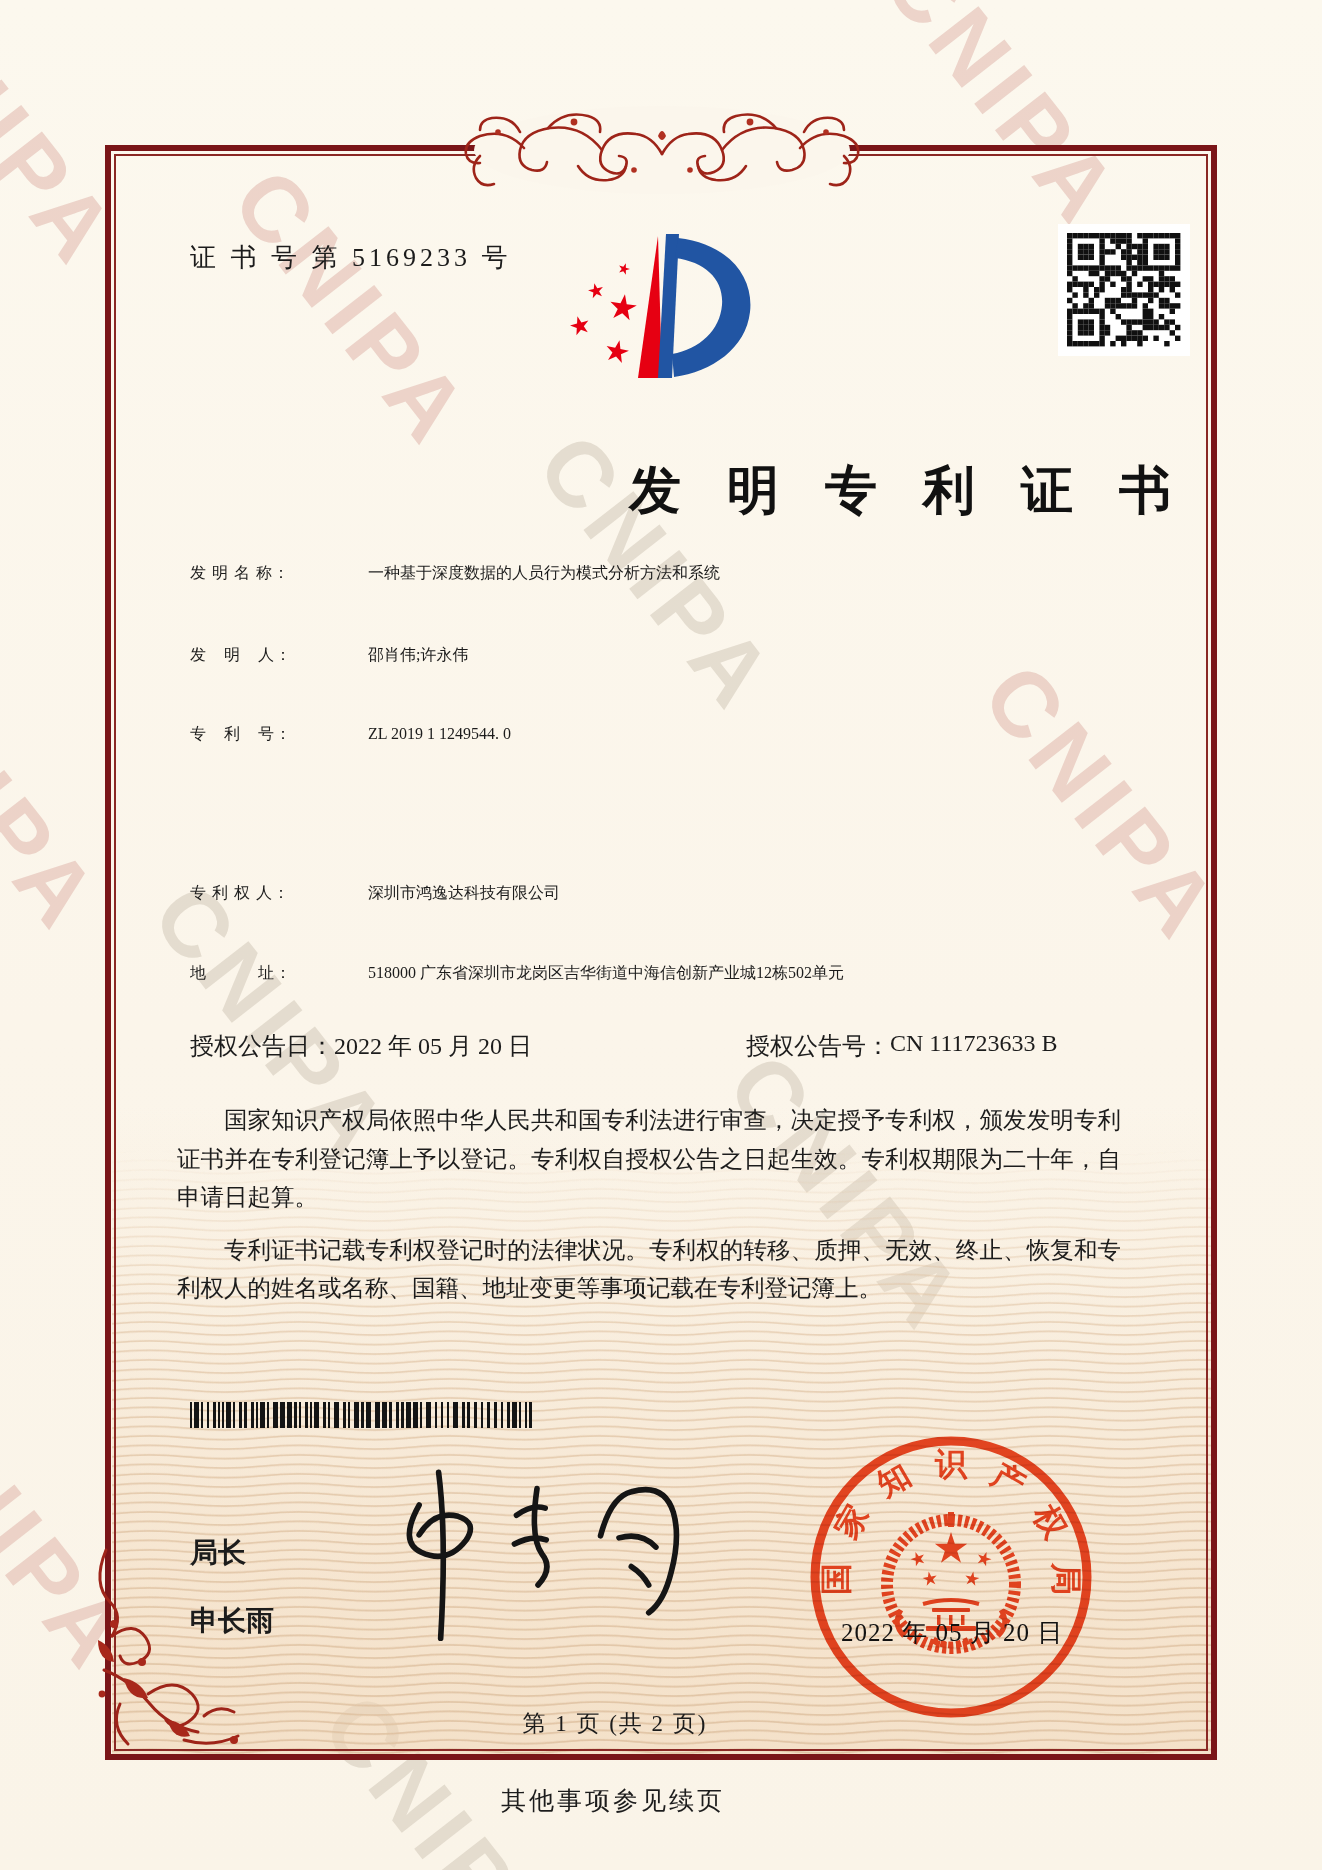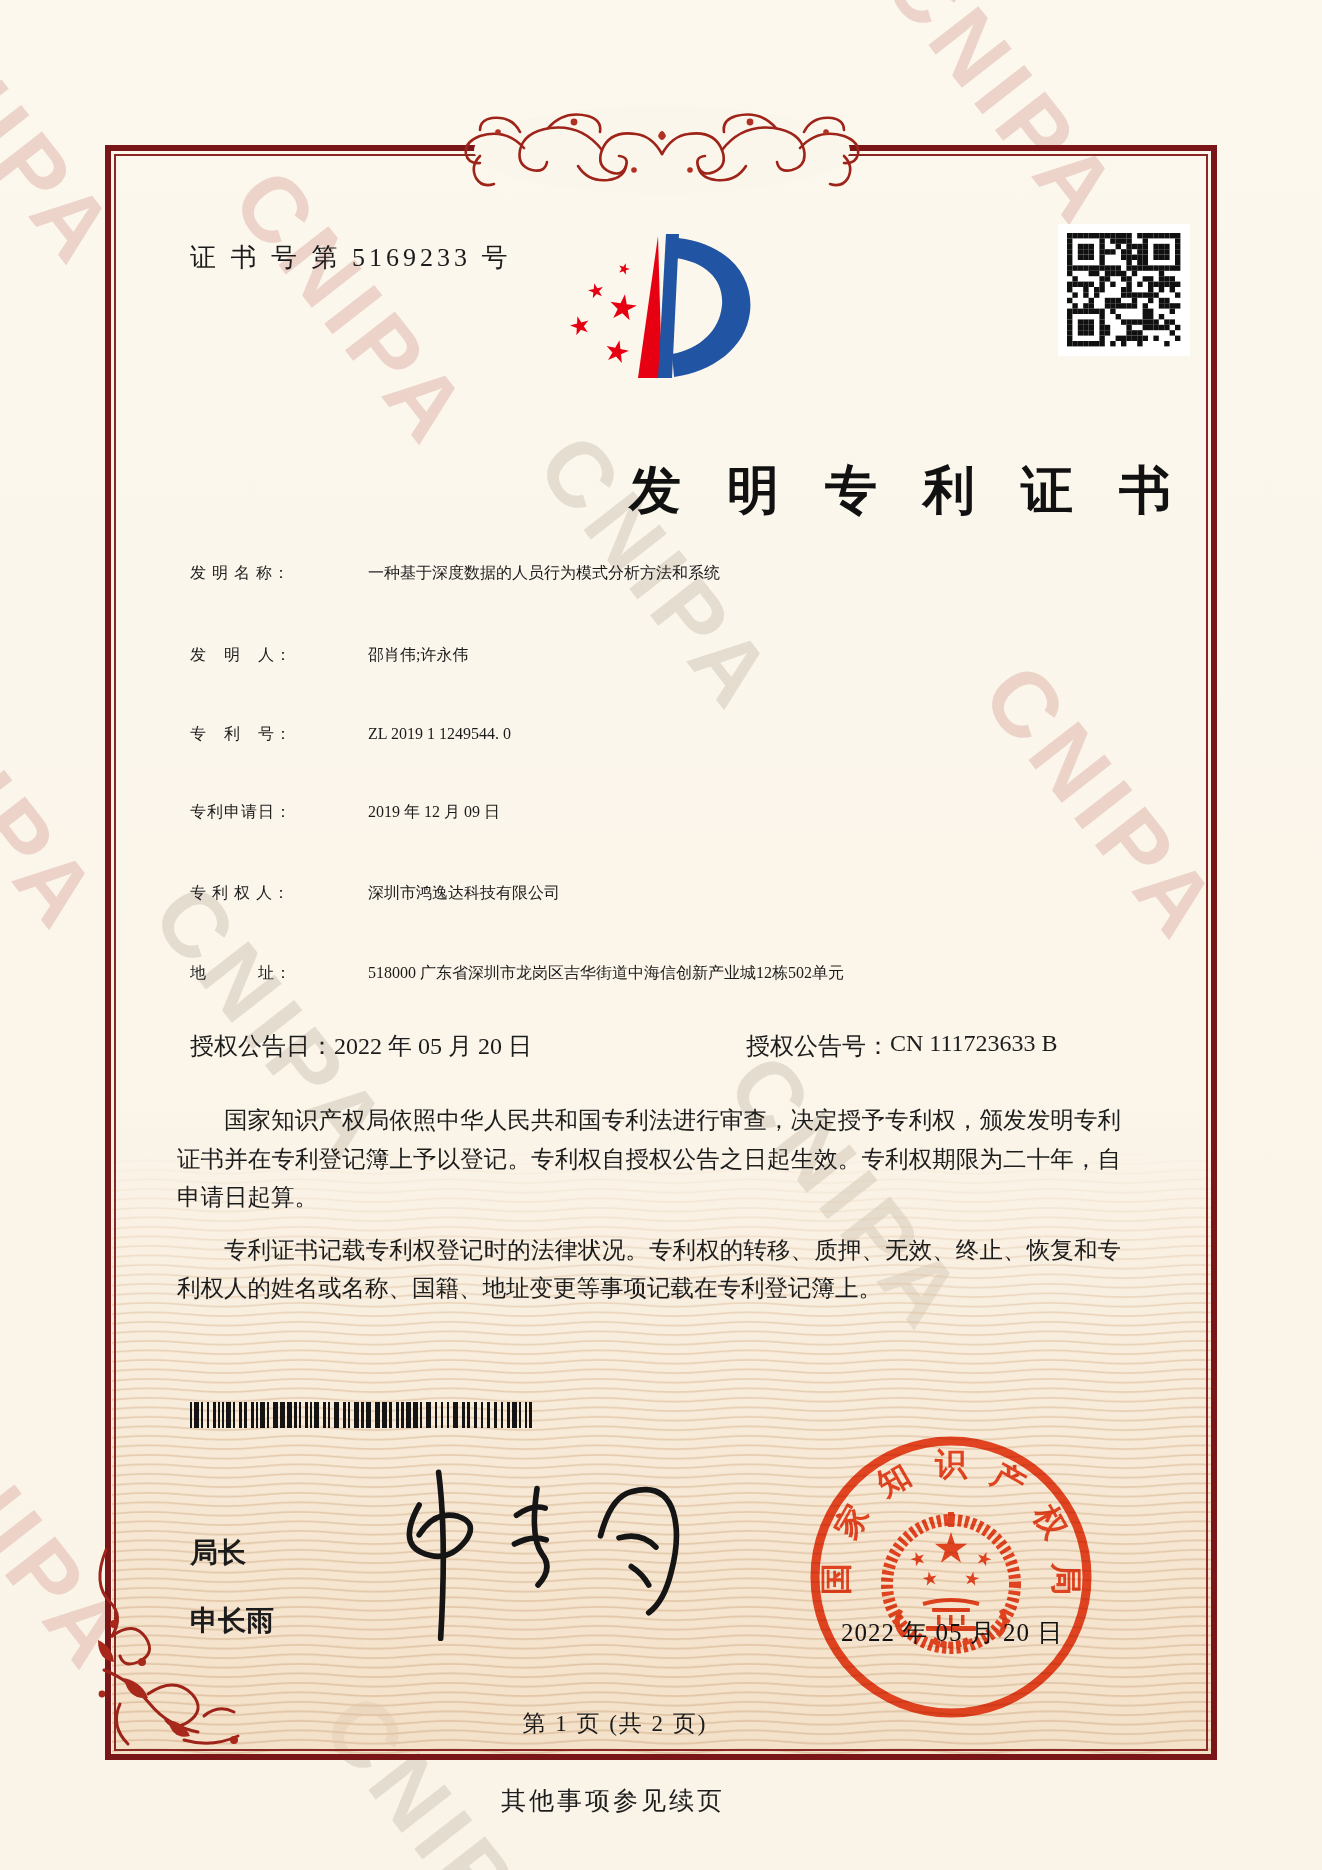--- a/index.html
+++ b/index.html
@@ -464,24 +464,20 @@
     <span class="val">一种基于深度数据的人员行为模式分析方法和系统</span>
   </div>
   <div class="field z4" style="top:634px">
     <span class="lbl">发　明　人：</span>
     <span class="val">邵肖伟;许永伟</span>
   </div>
   <div class="field z4" style="top:713px">
     <span class="lbl">专　利　号：</span>
     <span class="val">ZL 2019 1 1249544. 0</span>
   </div>
-  <div class="field z4" style="top:791px">
-    <span class="lbl">专利申请日：</span>
-    <span class="val">2019 年 12 月 09 日</span>
-  </div>
   <div class="field z4" style="top:872px">
     <span class="lbl">专 利 权 人：</span>
     <span class="val">深圳市鸿逸达科技有限公司</span>
   </div>
   <div class="field z4" style="top:952px; width:958px">
     <span class="lbl">地　　　址：</span>
     <span class="val" style="max-width:780px">518000 广东省深圳市龙岗区吉华街道中海信创新产业城12栋502单元</span>
   </div>
 
   <div class="grant-row z4">

